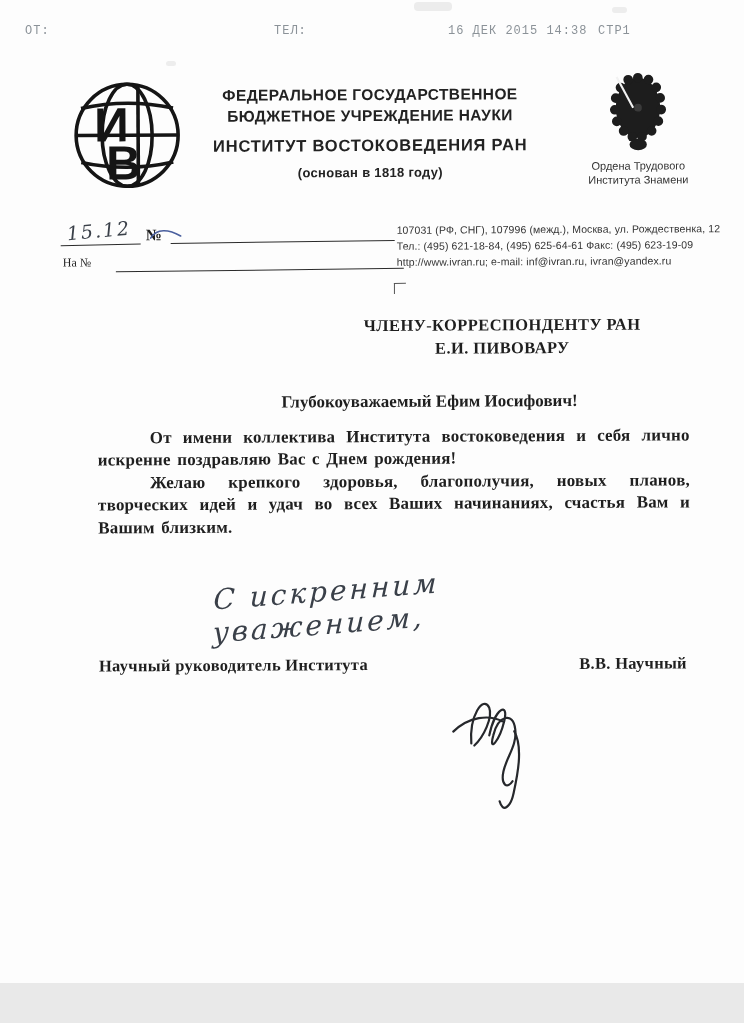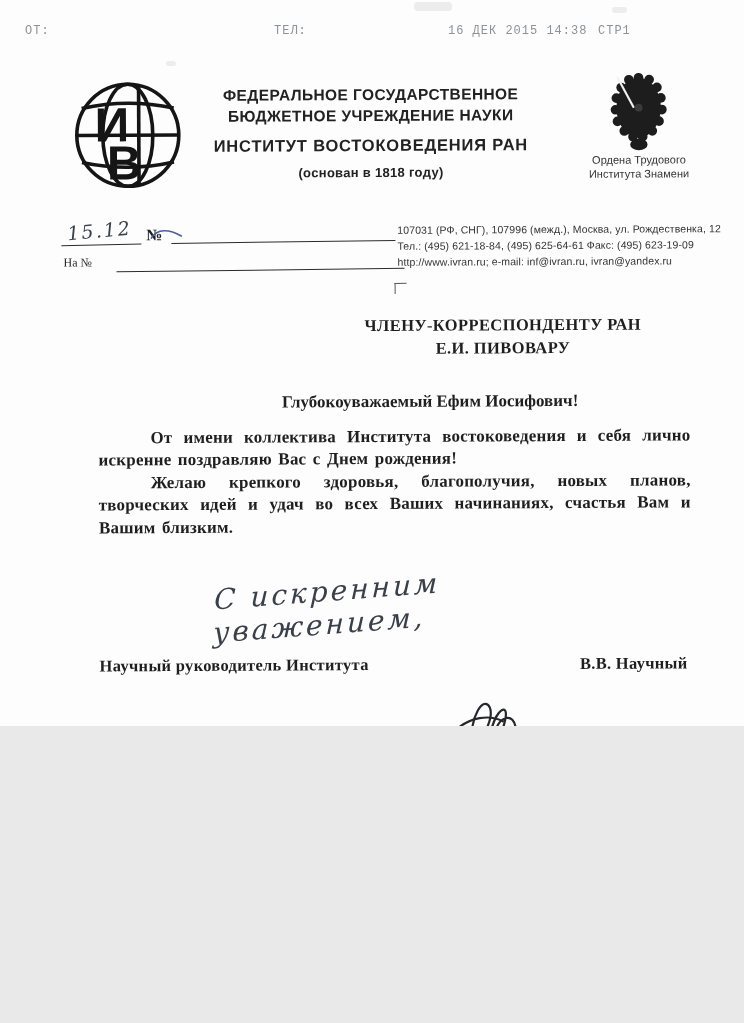--- a/index.html
+++ b/index.html
@@ -1,19 +1,19 @@
 <!DOCTYPE html>
 <html><head>
 <meta charset="utf-8">
 <style>
   * { margin: 0; padding: 0; box-sizing: border-box; }
   html,body { background: #e9e9e9; }
   .page {
     position: relative;
-    width: 744px; height: 726px;
+    width: 744px; height: 983px;
     margin: 0 auto;
     background: #fdfdfd;
     overflow: hidden;
     font-family: "Liberation Serif", serif;
     color: #1f1f1f;
   }
   
   .fax-header {
     position: absolute; top: 24px; left: 0; width: 100%;
     font-family: "Liberation Mono", "DejaVu Sans Mono", monospace;
@@ -35,21 +35,21 @@
     position: absolute; left: 200px; top: 84px; width: 344px;
     text-align: center; font-family: "Liberation Sans", sans-serif;
     font-weight: bold; color: #222;
   }
   .lh-line12 { font-size: 15.5px; letter-spacing: .4px; line-height: 21px; }
   .lh-name   { font-size: 16.5px; letter-spacing: .8px; margin-top: 10px; }
   .lh-founded{ font-size: 13px; margin-top: 10px; letter-spacing: .3px; }
   .award { position: absolute; left: 578px; top: 72px; width: 124px; text-align: center; }
   .award svg { display: block; margin: 0 auto; }
   .award-caption {
-    font-family: "Liberation Sans", sans-serif;
+    margin-top: 6px; font-family: "Liberation Sans", sans-serif;
     font-size: 11px; color: #333; line-height: 14px;
   }
 
   
   .hand { color: #3a4049; font-style: italic; font-family: "DejaVu Serif", serif; }
   .ref-date { position: absolute; left: 68px; top: 218px; font-size: 19px; letter-spacing: 2px; transform: rotate(-5deg); }
   .ref-date-line { position: absolute; left: 62px; top: 243px; width: 80px; border-bottom: 1.5px solid #2b2b2b; transform: rotate(-1deg); }
   .ref-no { position: absolute; left: 147px; top: 225px; font-size: 16px; font-weight: bold; }
   .ref-no-pen { position: absolute; left: 150px; top: 224px; }
   .ref-line1 { position: absolute; left: 172px; top: 241px; width: 224px; border-bottom: 1.5px solid #2b2b2b; transform: rotate(-.5deg); }

